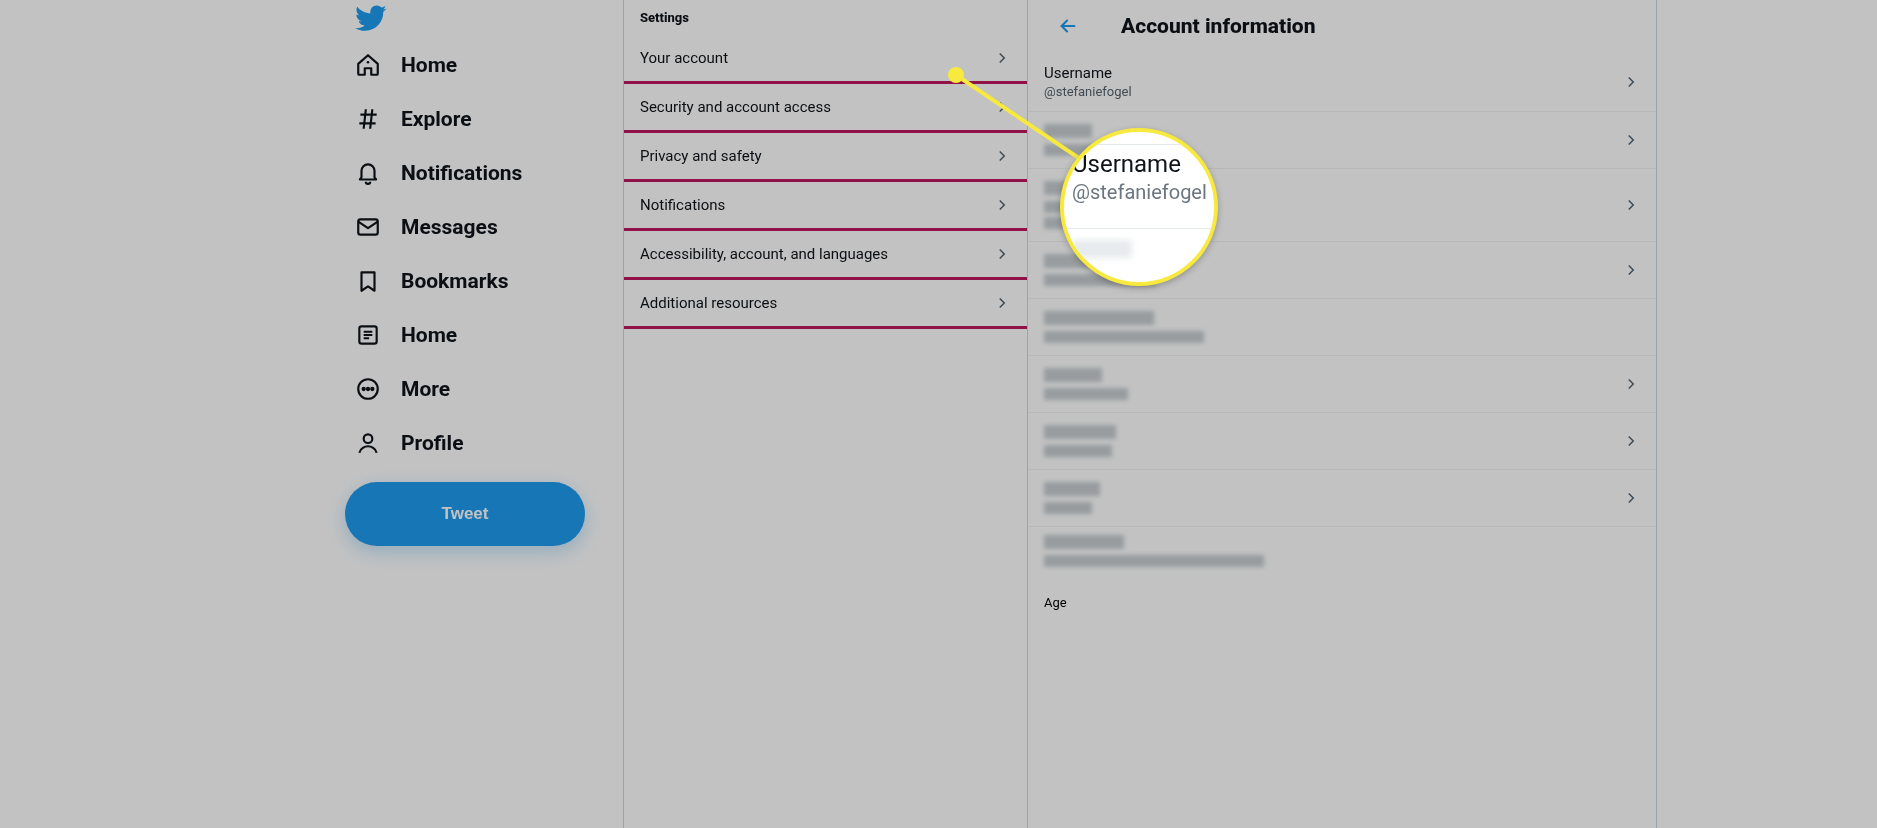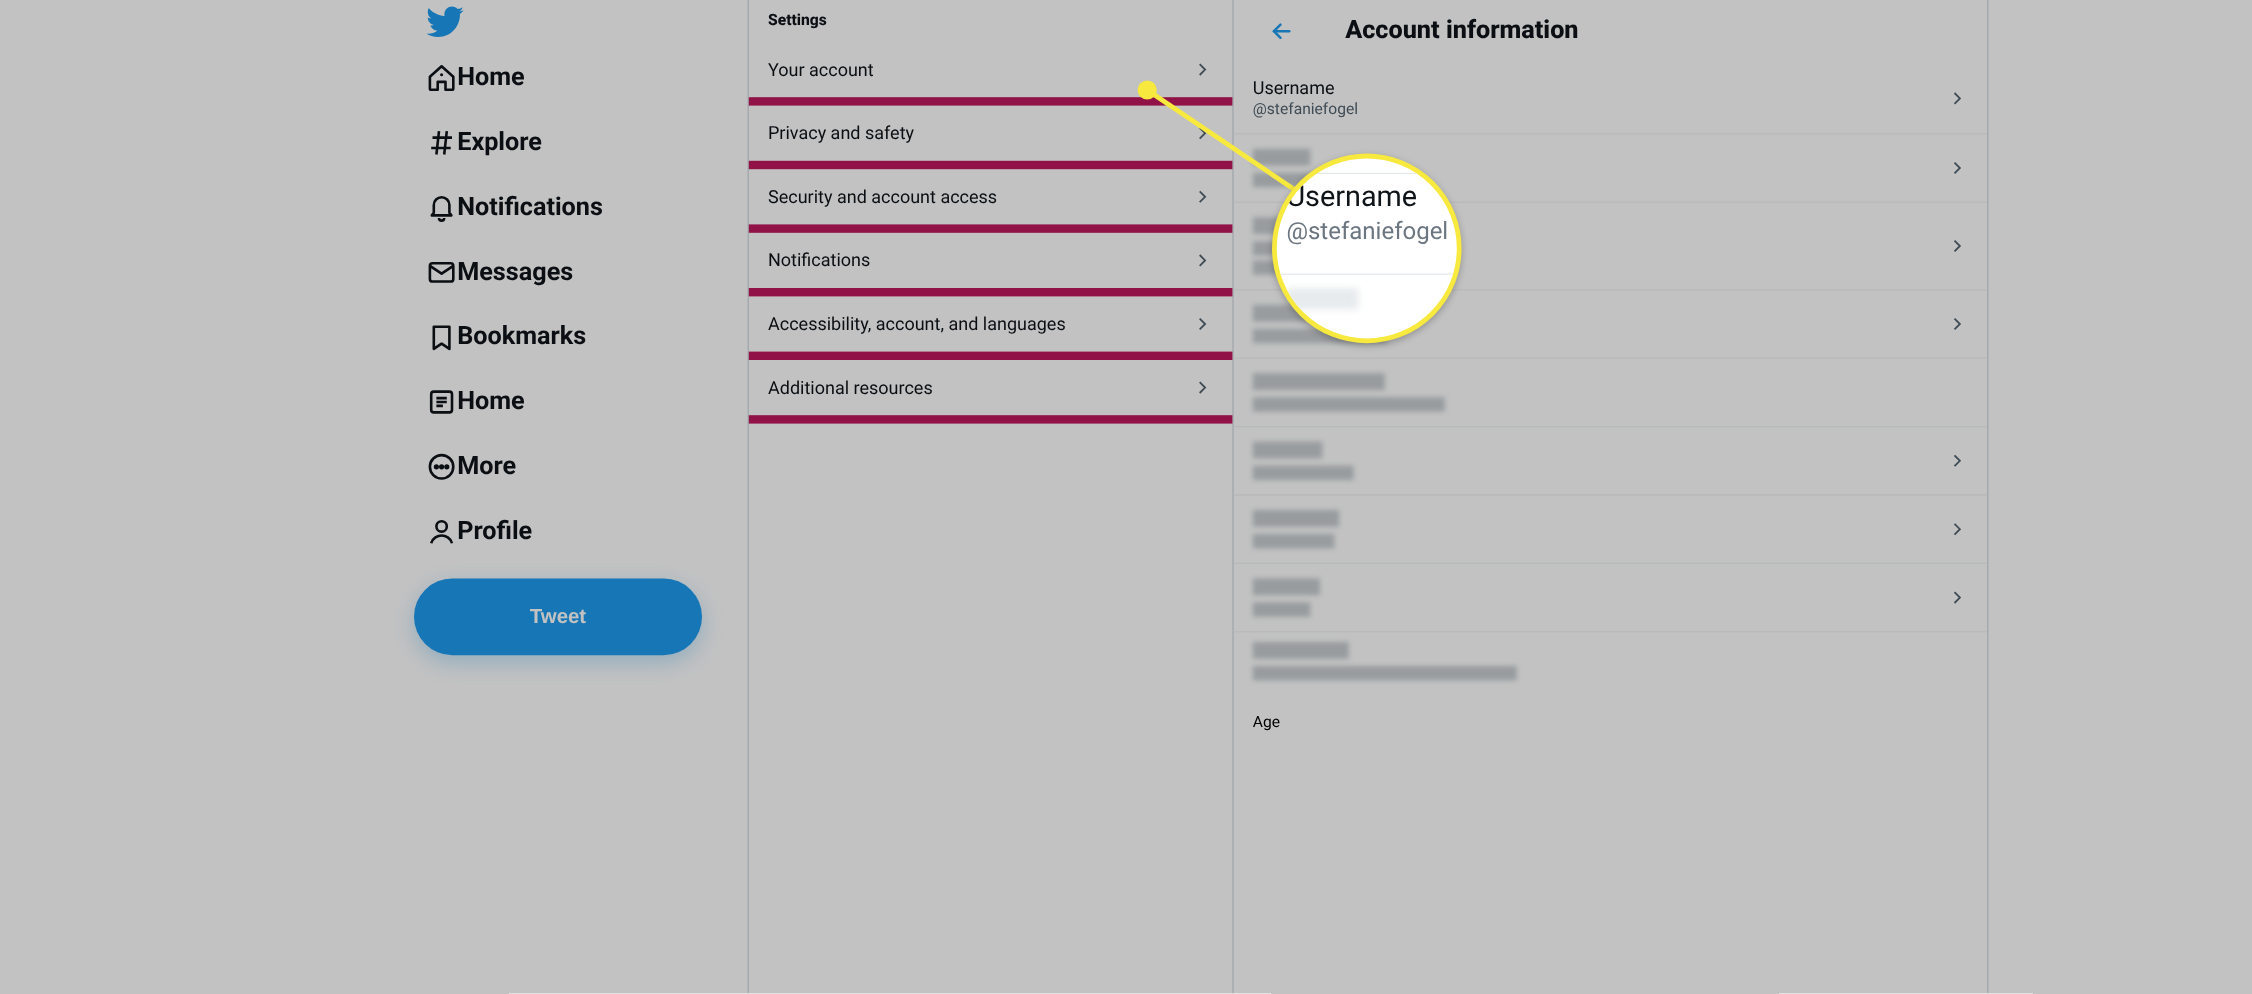--- a/index.html
+++ b/index.html
@@ -32,20 +32,21 @@
 
   .nav .logo {
     width: 32px;
     height: 32px;
     margin: 4px 0 6px 10px;
   }
 
   .nav .nav-item {
     display: flex;
     align-items: center;
+    gap: 20px;
     padding: 14px 10px;
     cursor: pointer;
     border-radius: 9999px;
   }
 
   .nav .nav-item .ico {
     width: 26px;
     height: 26px;
     flex: 0 0 26px;
   }
@@ -85,21 +86,21 @@
     font-weight: 800;
   }
 
   .settings-list .row {
     display: flex;
     align-items: center;
     justify-content: space-between;
     padding: 14px 16px;
     font-size: 15px;
     color: #0f1419;
-    border-bottom: 7px solid #be185d;
+    border-bottom: 3px solid #be185d;
     cursor: pointer;
   }
 
   .chev { color: #536471; flex: 0 0 auto; }
   .chev svg { display:block; }
 
   
   .detail-col {
     flex: 1;
     width: 628px;
@@ -307,29 +308,29 @@
     <div class="settings-list">
       <div class="row">
         <span>Your account</span>
         <span class="chev">
             <svg width="18" height="18" viewBox="0 0 24 24" fill="none" stroke="currentColor" stroke-width="2">
               <path d="m9 6 6 6-6 6"></path>
             </svg>
           </span>
       </div>
       <div class="row">
+        <span>Security and account access</span>
+        <span class="chev">
+            <svg width="18" height="18" viewBox="0 0 24 24" fill="none" stroke="currentColor" stroke-width="2">
+              <path d="m9 6 6 6-6 6"></path>
+            </svg>
+          </span>
+      </div>
+      <div class="row">
         <span>Privacy and safety</span>
-        <span class="chev">
-            <svg width="18" height="18" viewBox="0 0 24 24" fill="none" stroke="currentColor" stroke-width="2">
-              <path d="m9 6 6 6-6 6"></path>
-            </svg>
-          </span>
-      </div>
-      <div class="row">
-        <span>Security and account access</span>
         <span class="chev">
             <svg width="18" height="18" viewBox="0 0 24 24" fill="none" stroke="currentColor" stroke-width="2">
               <path d="m9 6 6 6-6 6"></path>
             </svg>
           </span>
       </div>
       <div class="row">
         <span>Notifications</span>
         <span class="chev">
             <svg width="18" height="18" viewBox="0 0 24 24" fill="none" stroke="currentColor" stroke-width="2">

